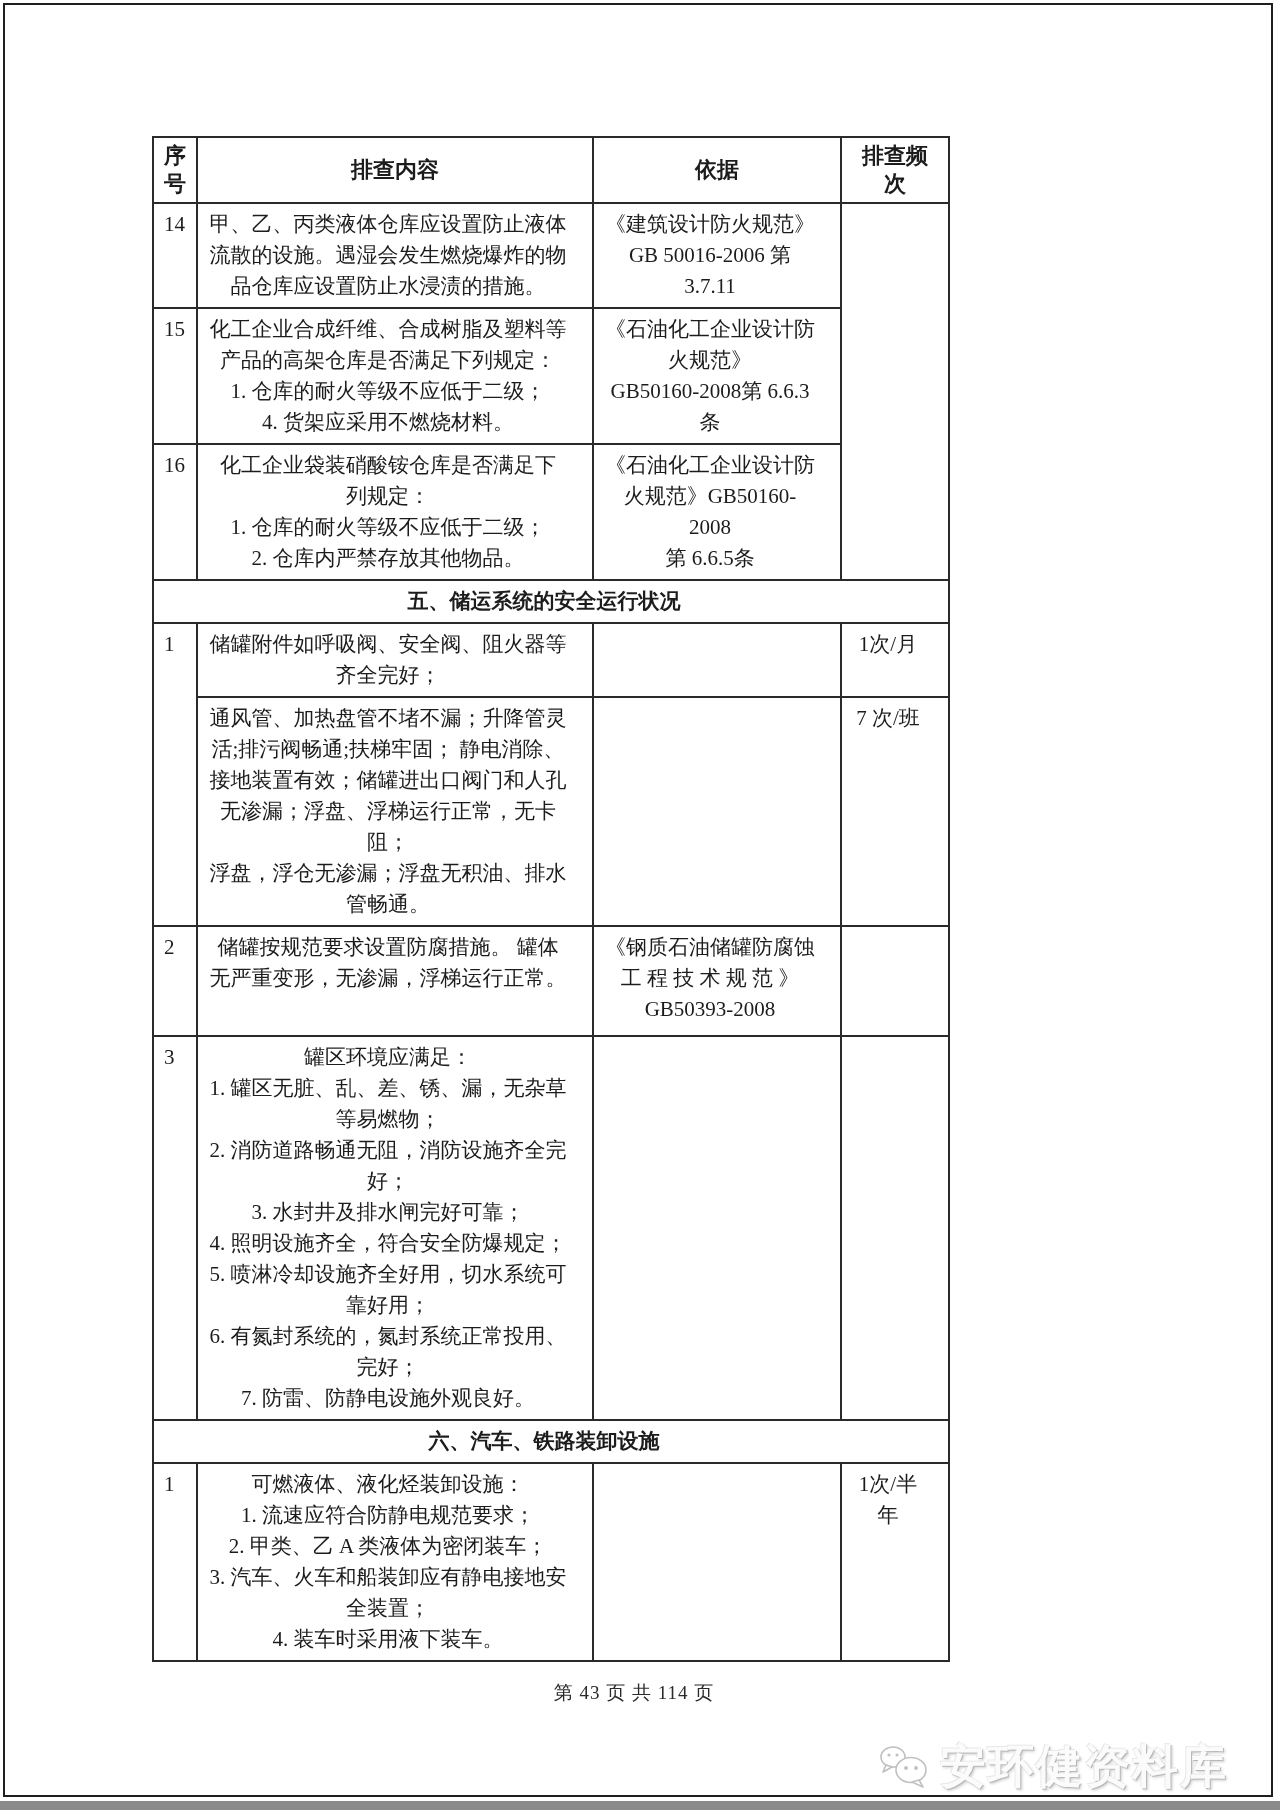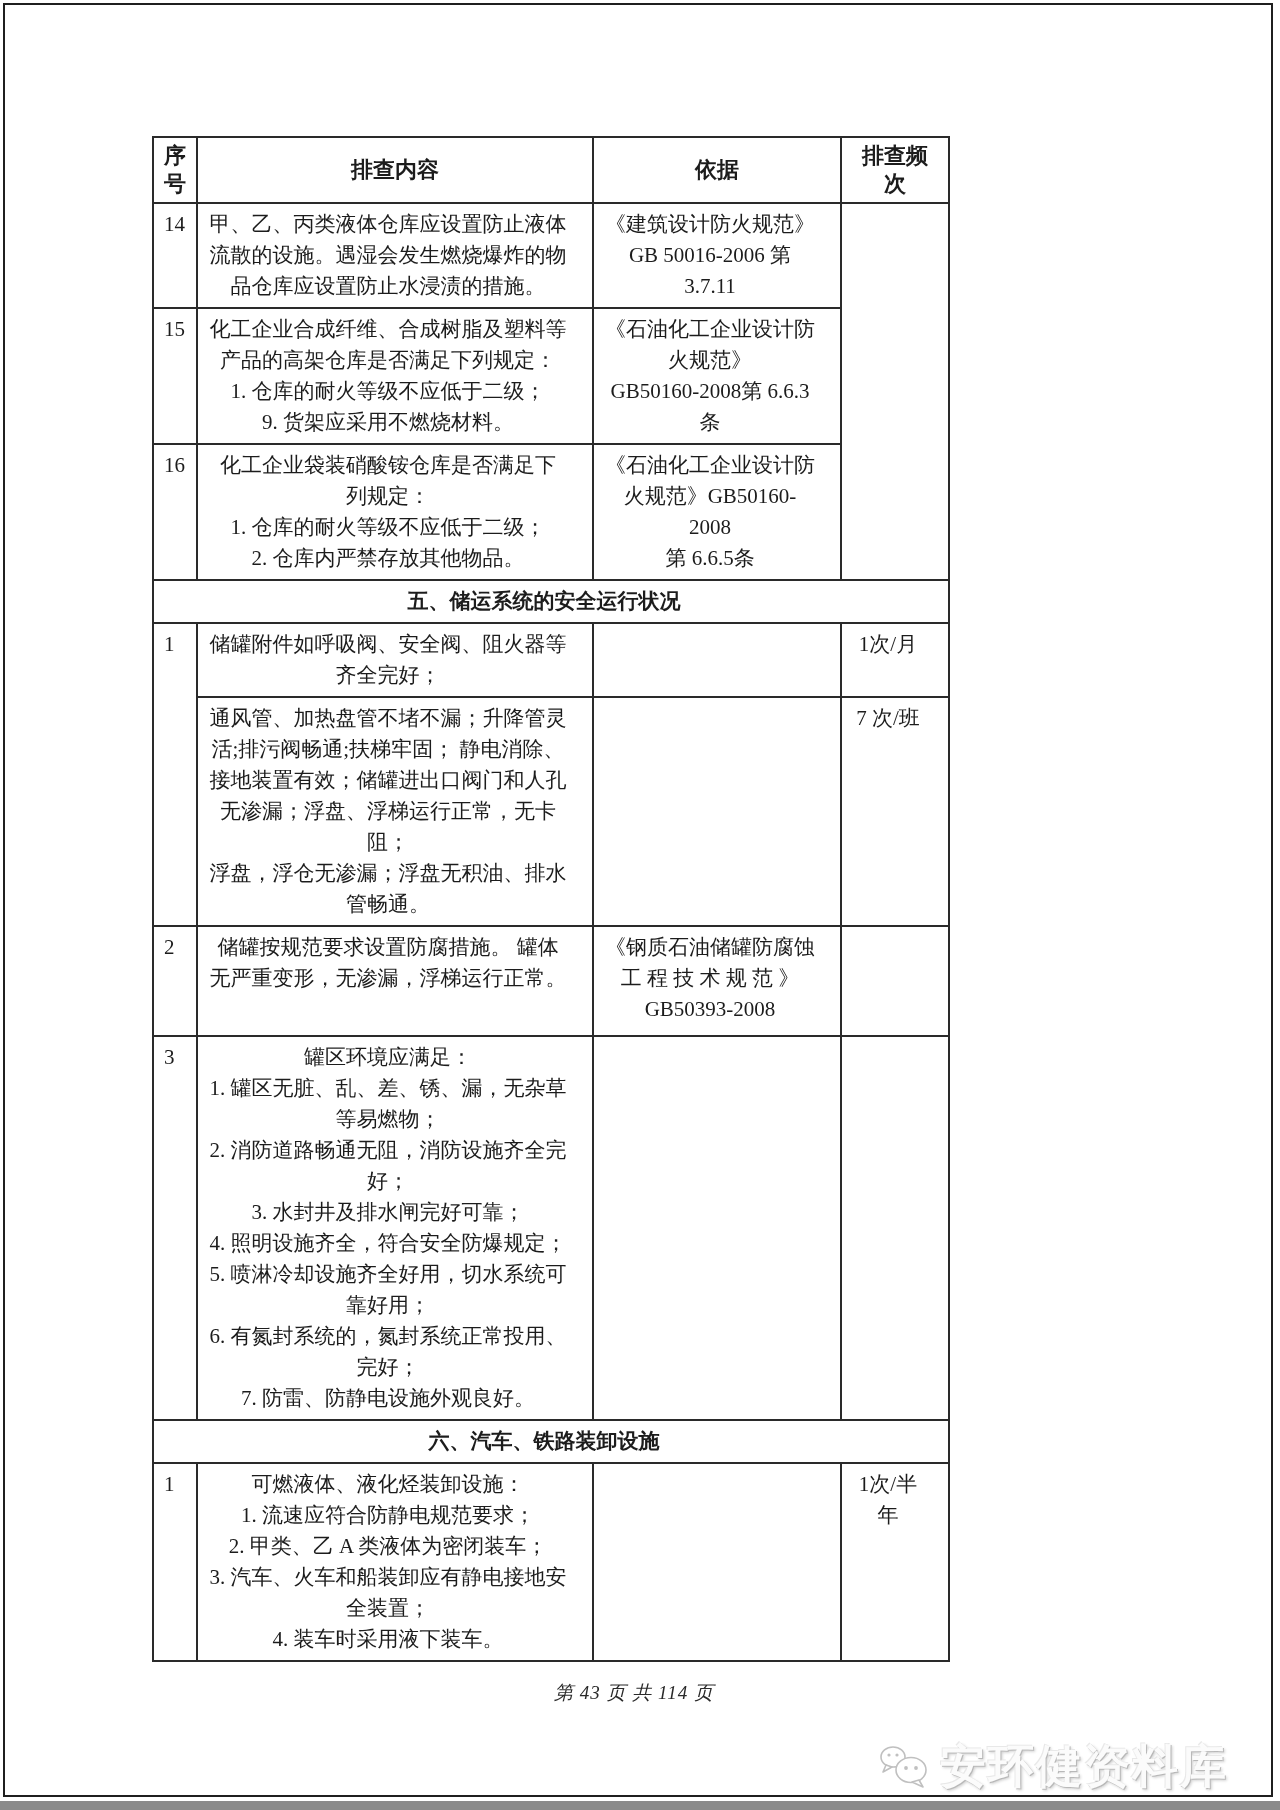--- a/index.html
+++ b/index.html
@@ -39,21 +39,21 @@
   td.no-cell{
     text-align:center;vertical-align:middle;padding:2px;
   }
   td.section-cell{
     font-weight:bold;font-size:22px;line-height:28px;
     padding:2px 6px;height:30px;vertical-align:middle;border-radius:6px;
   }
   tr.row-h2{height:110px;}
   .footer{
     position:absolute;left:0;top:1680px;width:1268px;
-    text-align:center;font-size:19px;color:#2a2a2a;letter-spacing:1px;font-style:italic;
+    text-align:center;font-size:19px;color:#2a2a2a;letter-spacing:1px;
   }
   .watermark{
     position:absolute;top:1736px;right:52px;
     display:flex;align-items:center;gap:8px;
   }
   .watermark .wm-text{
     font-size:46px;font-weight:bold;color:#fbfbfb;
     text-shadow:1px 1px 0 #b8b8b8, -1px -1px 0 #e8e8e8, 2px 2px 3px #cfcfcf;
     letter-spacing:2px;white-space:nowrap;
   }
@@ -90,21 +90,21 @@
 GB 50016-2006 第
 3.7.11</td>
       <td rowspan="3"></td>
     </tr>
 
     <tr>
       <td class="no-cell">15</td>
       <td>化工企业合成纤维、合成树脂及塑料等
 产品的高架仓库是否满足下列规定：
 1. 仓库的耐火等级不应低于二级；
-9. 货架应采用不燃烧材料。</td>
+4. 货架应采用不燃烧材料。</td>
       <td>《石油化工企业设计防
 火规范》
 GB50160-2008第 6.6.3
 条</td>
     </tr>
 
     <tr>
       <td class="no-cell">16</td>
       <td>化工企业袋装硝酸铵仓库是否满足下
 列规定：

